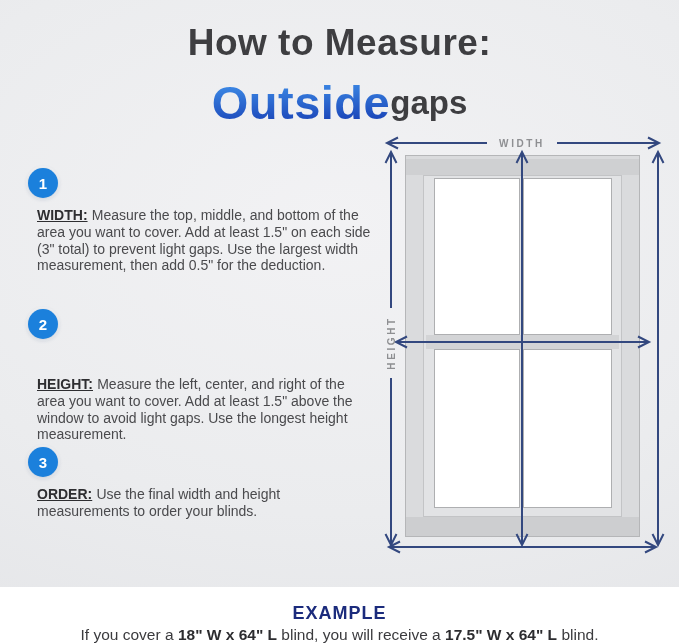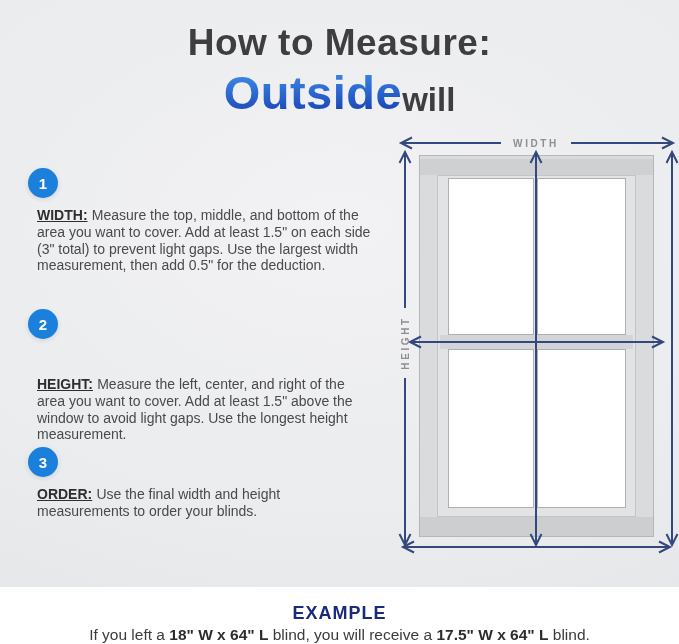--- a/index.html
+++ b/index.html
@@ -13,21 +13,21 @@
   }
   .stage {
     position:absolute; left:0; top:0; width:679px; height:587px;
     background:radial-gradient(ellipse 120% 90% at 50% 38%, #f2f2f4 0%, #ebecee 55%, #e3e4e7 100%);
   }
   
   .title-block { position:absolute; left:0; top:24px; width:679px; text-align:center; }
   .title-line1 {
     font-size:37px; font-weight:700; color:#3e3e41; letter-spacing:0.5px; line-height:1.0;
   }
-  .title-line2 { margin-top:8px; display:flex; justify-content:center; align-items:flex-end; }
+  .title-line2 { margin-top:18px; display:flex; justify-content:center; align-items:center; }
   .title-keyword {
     font-size:47px; font-weight:800; letter-spacing:0.5px; color:#2160cf; line-height:1.0;
   }
   @supports (-webkit-background-clip: text) {
     .title-keyword {
       background:linear-gradient(178deg,#3f8fe9 5%,#1c48ba 85%);
       -webkit-background-clip:text; background-clip:text; color:transparent;
     }
   }
   .title-suffix { font-size:33px; font-weight:700; color:#3e3e41; line-height:1.0; }
@@ -44,21 +44,21 @@
   .badge-3 { top:447px; }
   .step-text {
     position:absolute; left:37px; width:336px;
     font-size:14px; line-height:16.8px; color:#4a4a4d;
   }
   .step-text-1 { top:207px; }
   .step-text-2 { top:348px;margin-top:28px; }
   .step-text-3 { top:486px; }
   .step-label { font-weight:700; color:#2e2e31; margin-right:0.3em;text-decoration:underline; }
   
-  .diagram { position:absolute; left:396px; top:136px; width:284px; height:456px; }
+  .diagram { position:absolute; left:382px; top:136px; width:284px; height:456px; }
   .diagram svg { overflow:visible; display:block; }
   .dim-label {
     font-family:"Liberation Sans", sans-serif;
     font-size:10px; font-weight:700; letter-spacing:2.6px; fill:#8e8f92;
   }
   
   .example-bar {
     position:absolute; left:0; top:587px; width:679px; height:57px;
     background:#ffffff; text-align:center; padding-top:17px;
   }
@@ -70,21 +70,21 @@
 </style>
 </head>
 <body>
 
 <div class="stage">
 
   <div class="title-block">
     <div class="title-line1">How to Measure:</div>
     <div class="title-line2">
       <span class="title-keyword">Outside</span>
-      <span class="title-suffix">will</span>
+      <span class="title-suffix">gaps</span>
     </div>
   </div>
 
   <div class="badge badge-1">
     <span>1</span>
   </div>
   <p class="step-text step-text-1"><b class="step-label">WIDTH:</b><span>Measure the top, middle, and bottom of the area you want to cover. Add at least 1.5" on each side (3" total) to prevent light gaps. Use the largest width measurement, then add 0.5" for the deduction.</span></p>
 
   <div class="badge badge-2">
     <span>2</span>
@@ -151,14 +151,14 @@
       </g>
 
       <text class="dim-label" x="140" y="10.5" text-anchor="middle">WIDTH</text>
       <text class="dim-label" text-anchor="middle" transform="translate(12.5 207) rotate(-90)">HEIGHT</text>
     </svg>
   </div>
 </div>
 
 <div class="example-bar">
   <div class="example-heading">EXAMPLE</div>
-  <div class="example-sentence"><span>If you left a </span><b>18" W x 64" L</b><span> blind, you will receive a </span><b>17.5" W x 64" L</b><span> blind.</span></div>
+  <div class="example-sentence"><span>If you cover a </span><b>18" W x 64" L</b><span> blind, you will receive a </span><b>17.5" W x 64" L</b><span> blind.</span></div>
 </div>
 
 </body></html>

